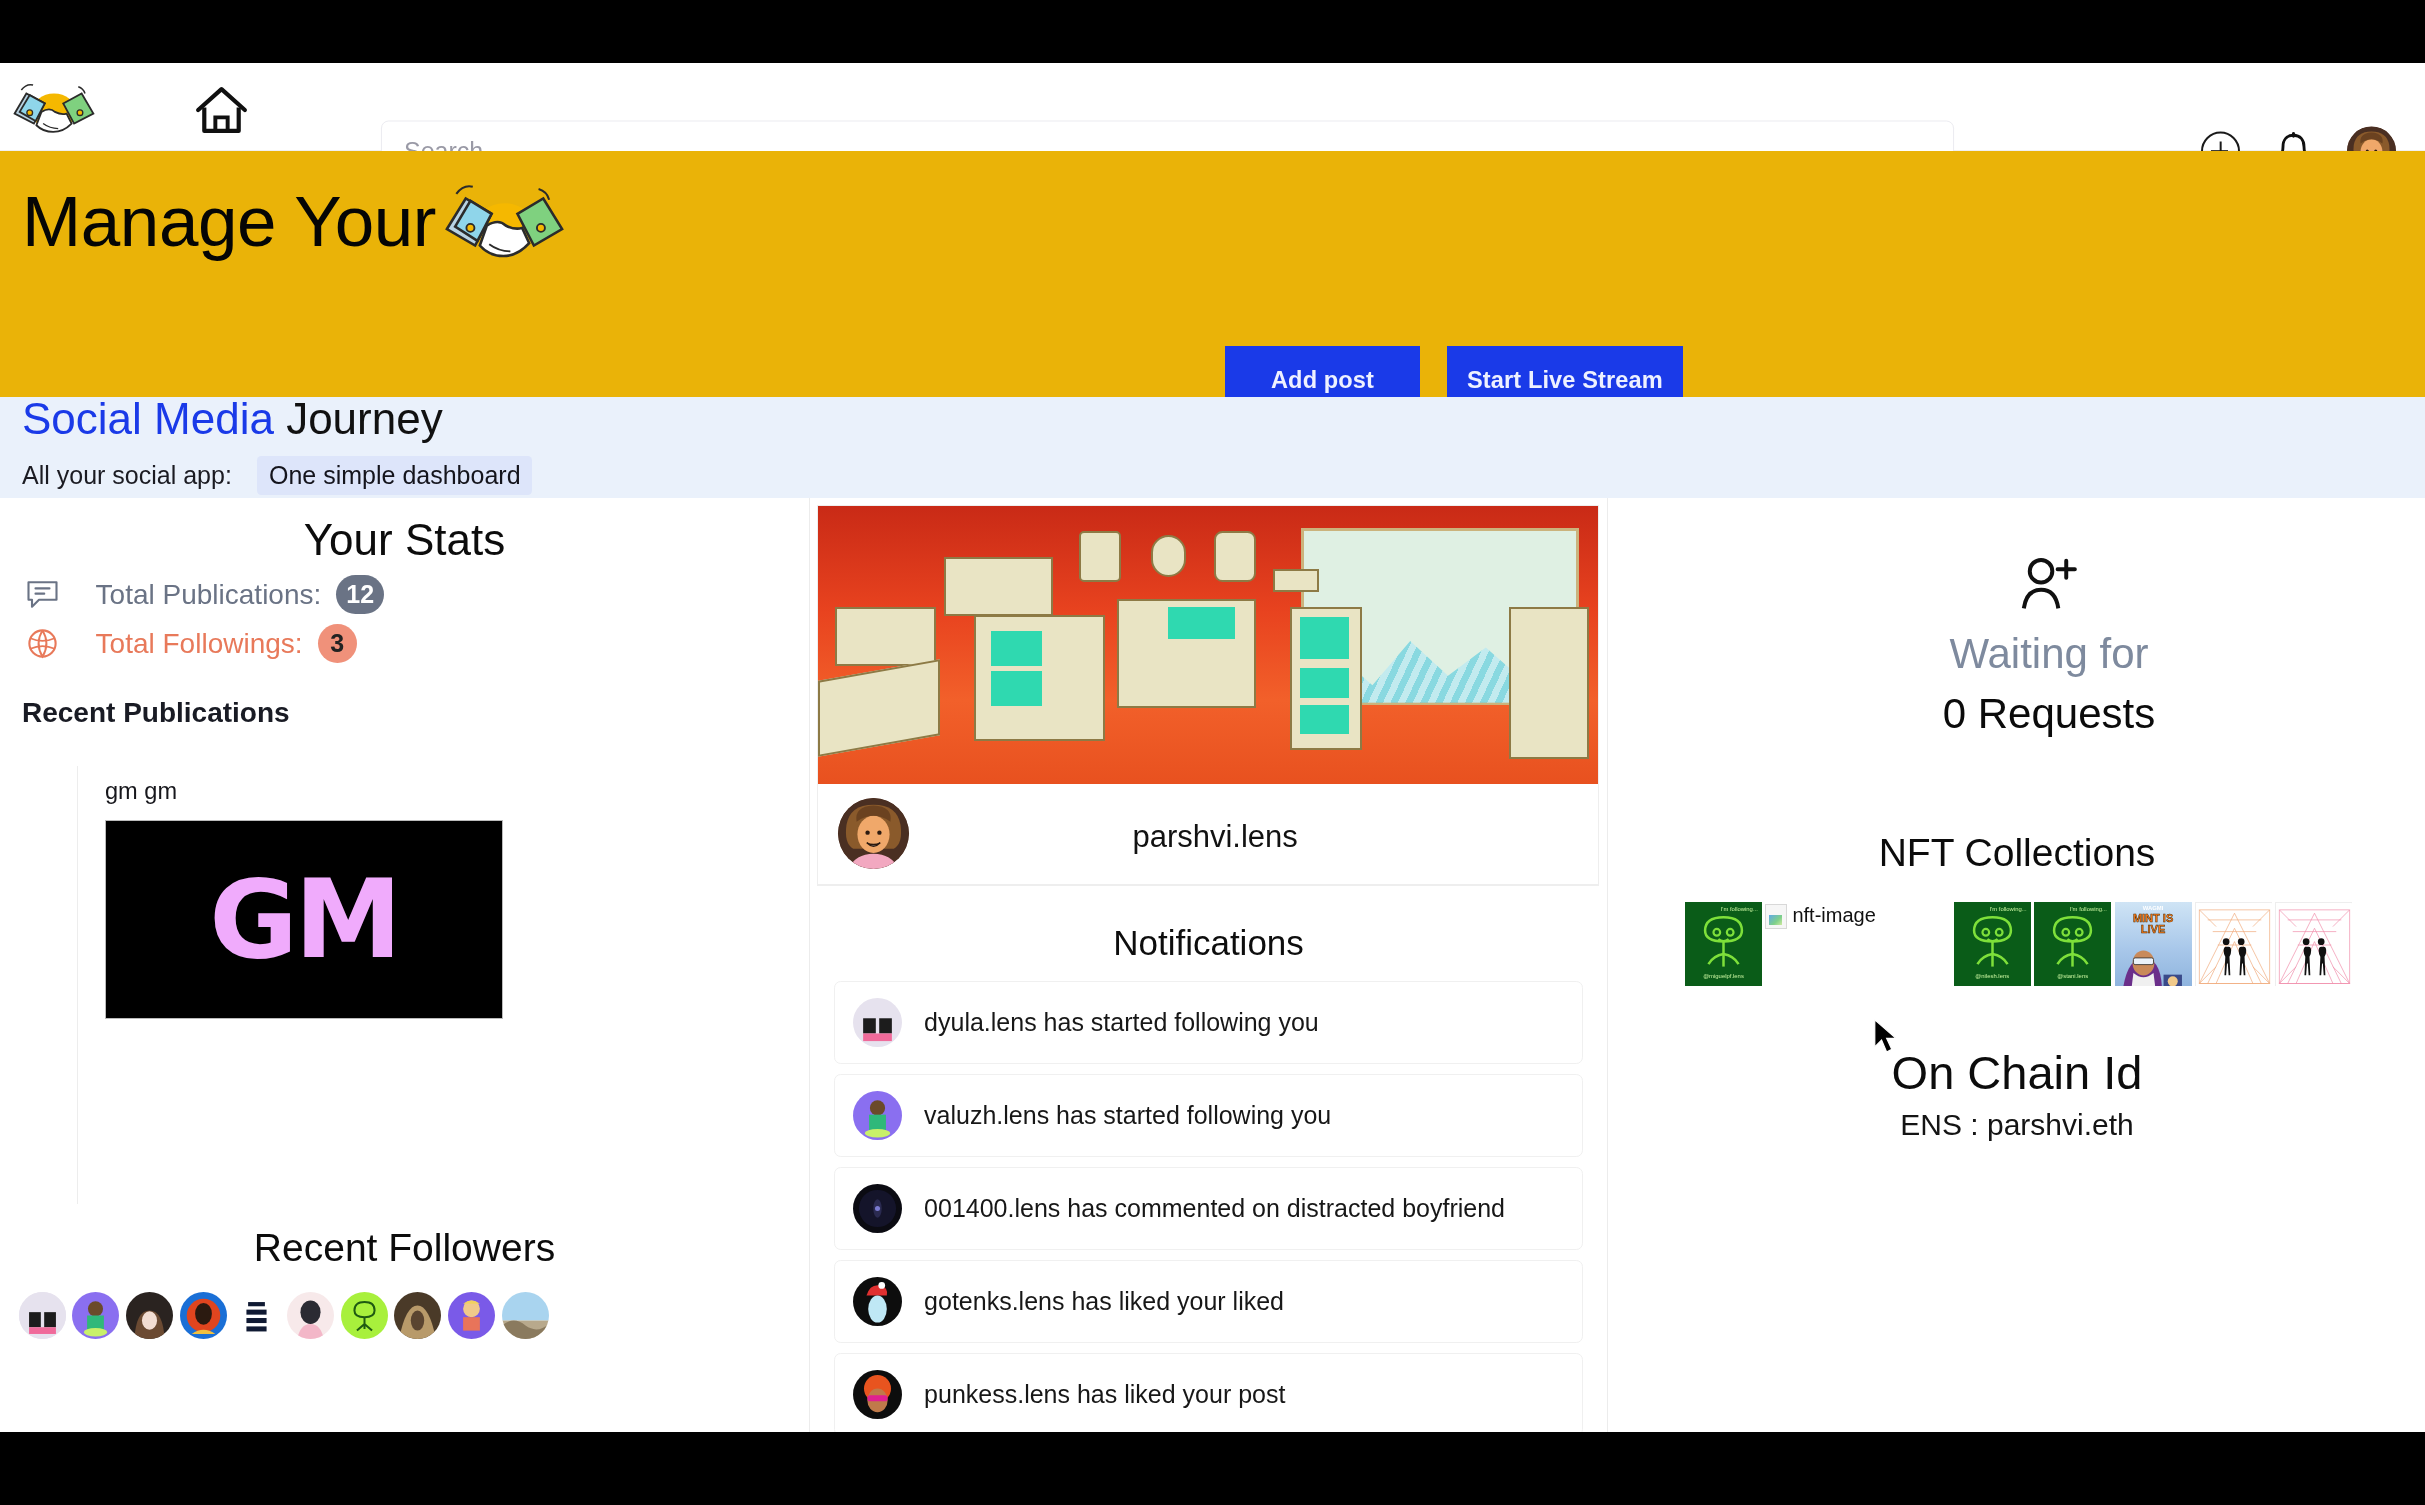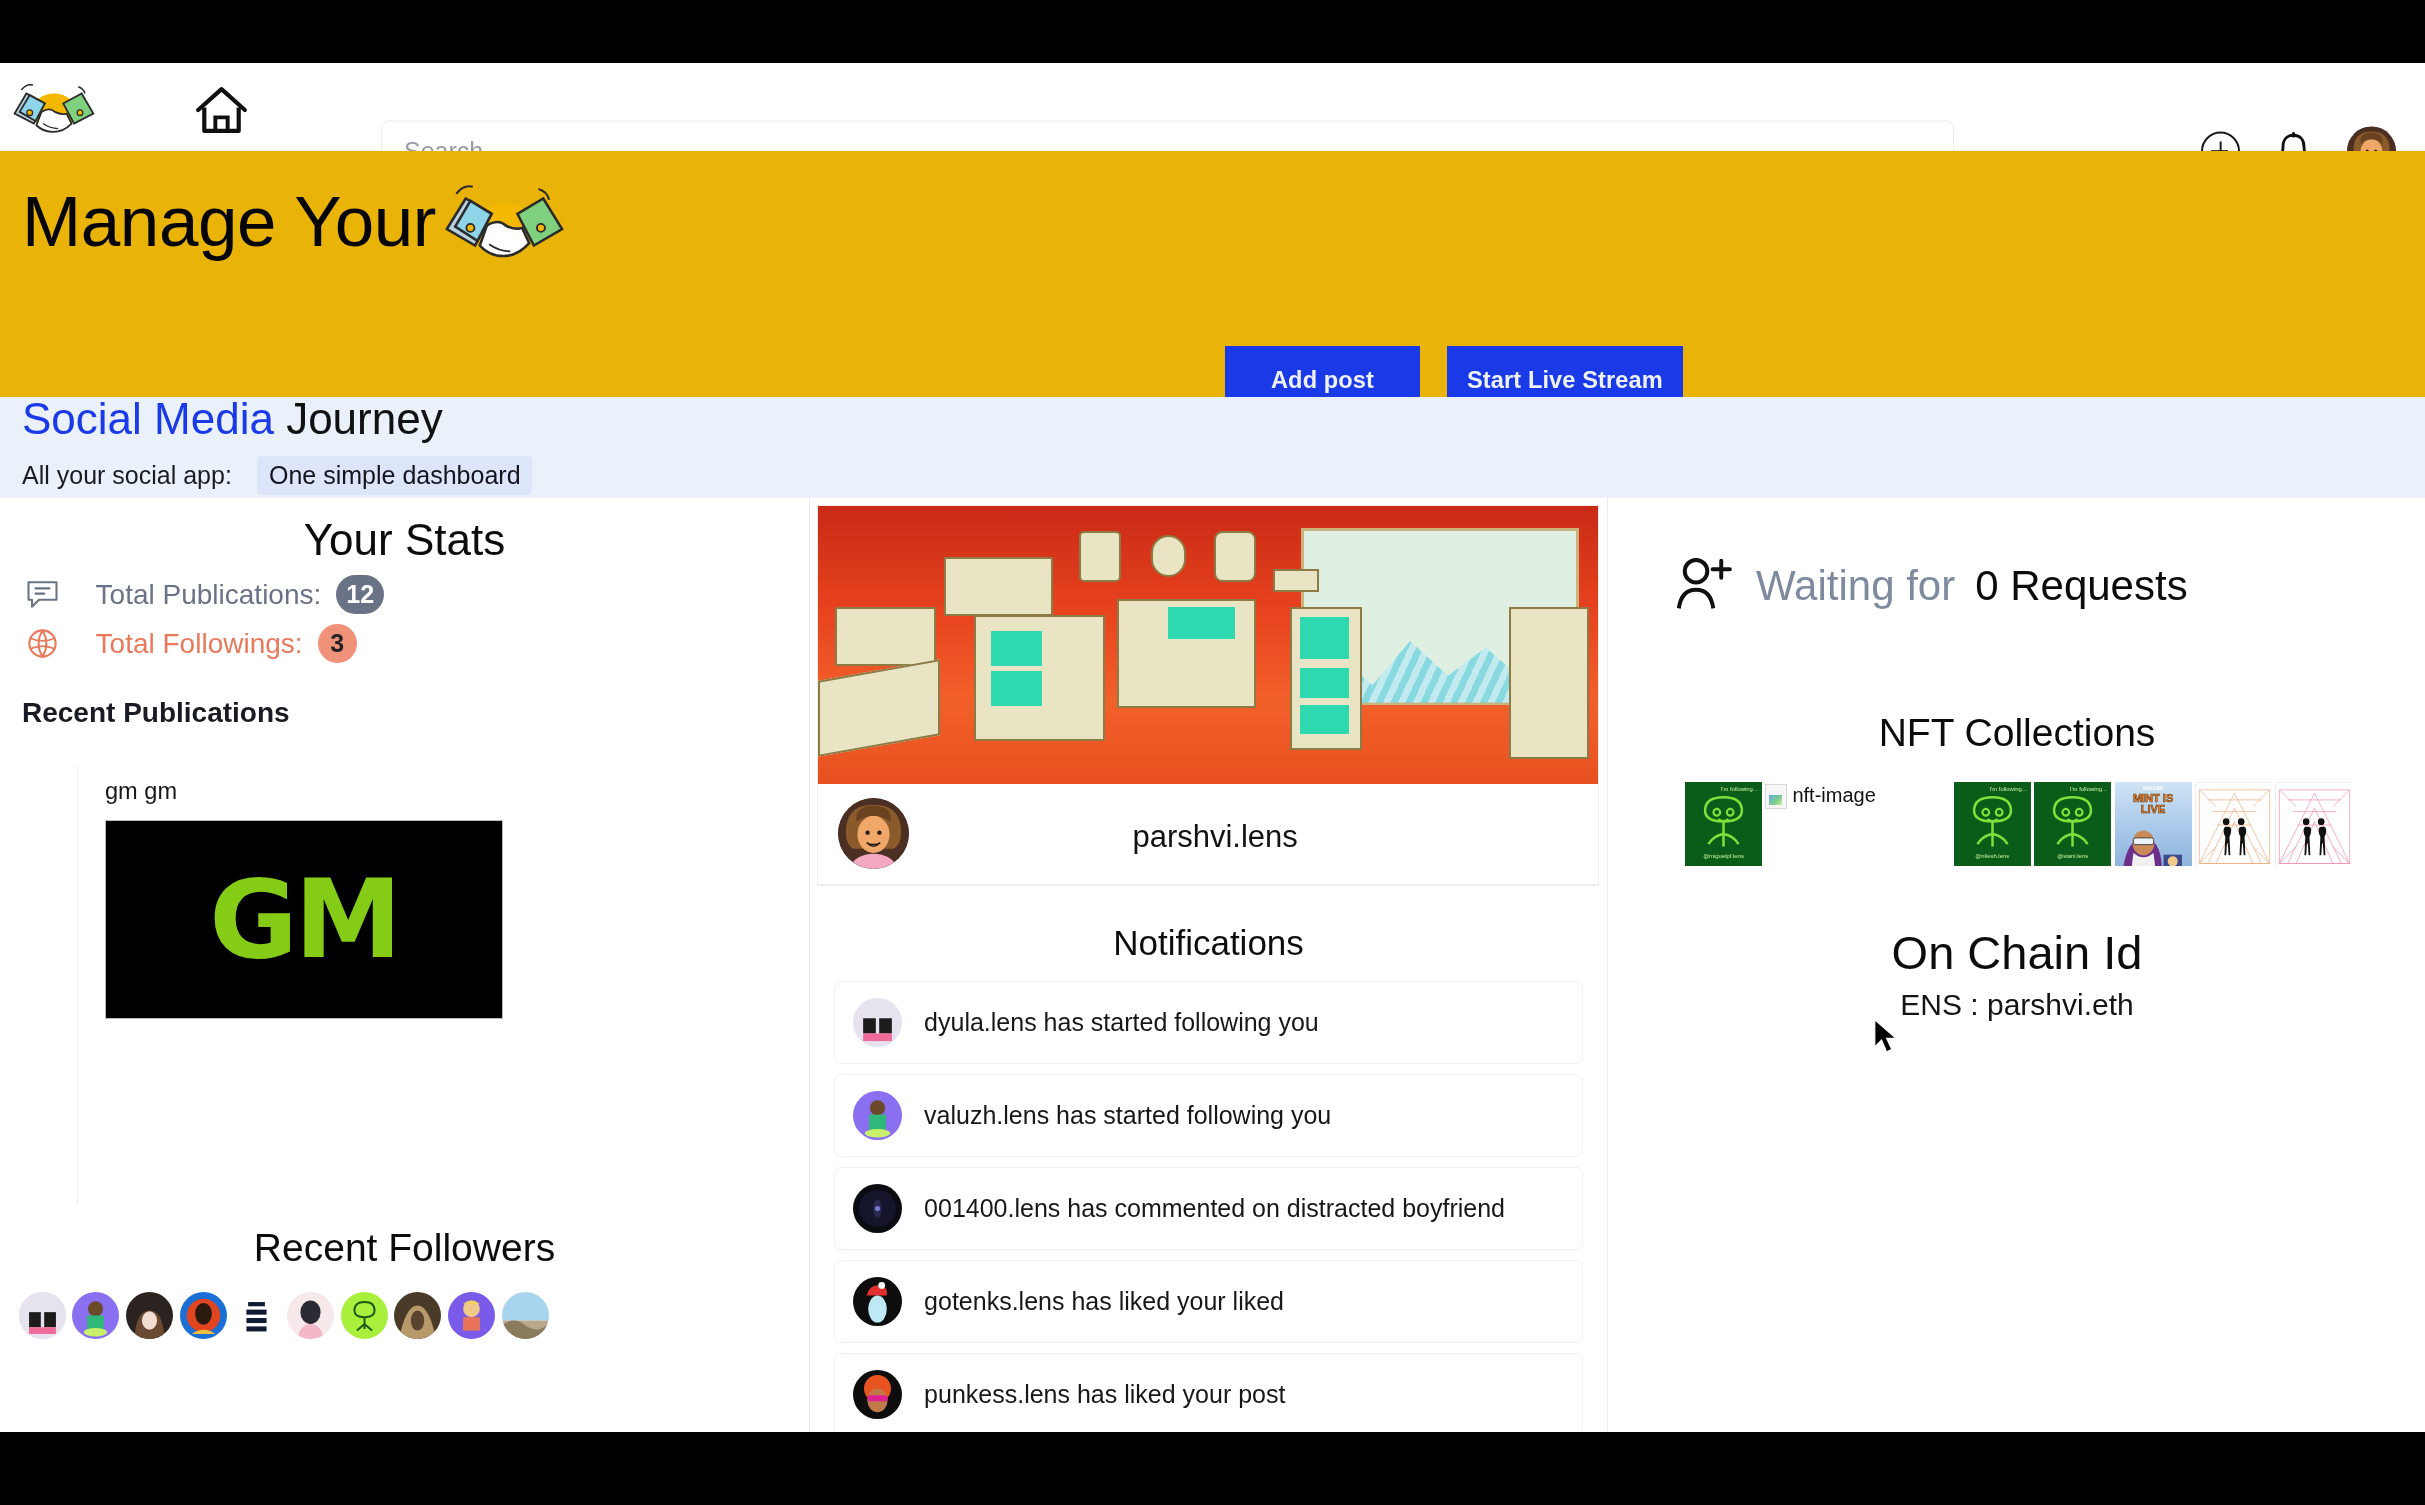--- a/index.html
+++ b/index.html
@@ -178,21 +178,21 @@
   .pub-card .ptxt { font-size: 23.6px; color: #17171c; }
   .pub-image {
     margin-top: 15px;
     width: 398px; height: 199px;
     background: #000;
     display:flex; align-items:center; justify-content:center;
     border: 0.8px solid #bbb;
   }
   .gm-text {
     font-size: 108px; font-weight: 700;
-    color: #84cc16;
+    color: #f0abfc;
     font-family: "DejaVu Sans", sans-serif;
     letter-spacing: -3.4px;
   }
   .recent-foll-h {
     text-align: center; font-size: 39px; color: #0c0c0c;
     margin-top: 22px;
   }
   .foll-avatars {
     display: flex; margin-top: 22px; padding-left: 18.5px;
   }
@@ -255,21 +255,21 @@
   }
   .notif-avatar {
     width: 49px; height: 49px; border-radius: 50%;
     overflow: hidden; flex: none; margin-right: 22px;
   }
   .notif-text { font-size: 25px; color: #171717; }
 
   
   .waiting-row {
     display: flex; align-items: center;
-    padding-left: 64px; padding-top: 56px; gap: 20px;
+    padding-left: 64px; padding-top: 56px; gap: 12px; flex-direction: column;
   }
   .waiting-row .wtxt1 { font-size: 42px; color: #7e8a9e; }
   .waiting-row .wtxt2 { font-size: 42px; color: #0b0b0b; }
   .nft-title {
     text-align: center; font-size: 39px; color: #0c0c0c;
     margin-top: 93px;
   }
   .nft-grid {
     margin-top: 27px; padding-left: 77px;
     display: flex; flex-wrap: wrap; gap: 0px; width: 775px;

